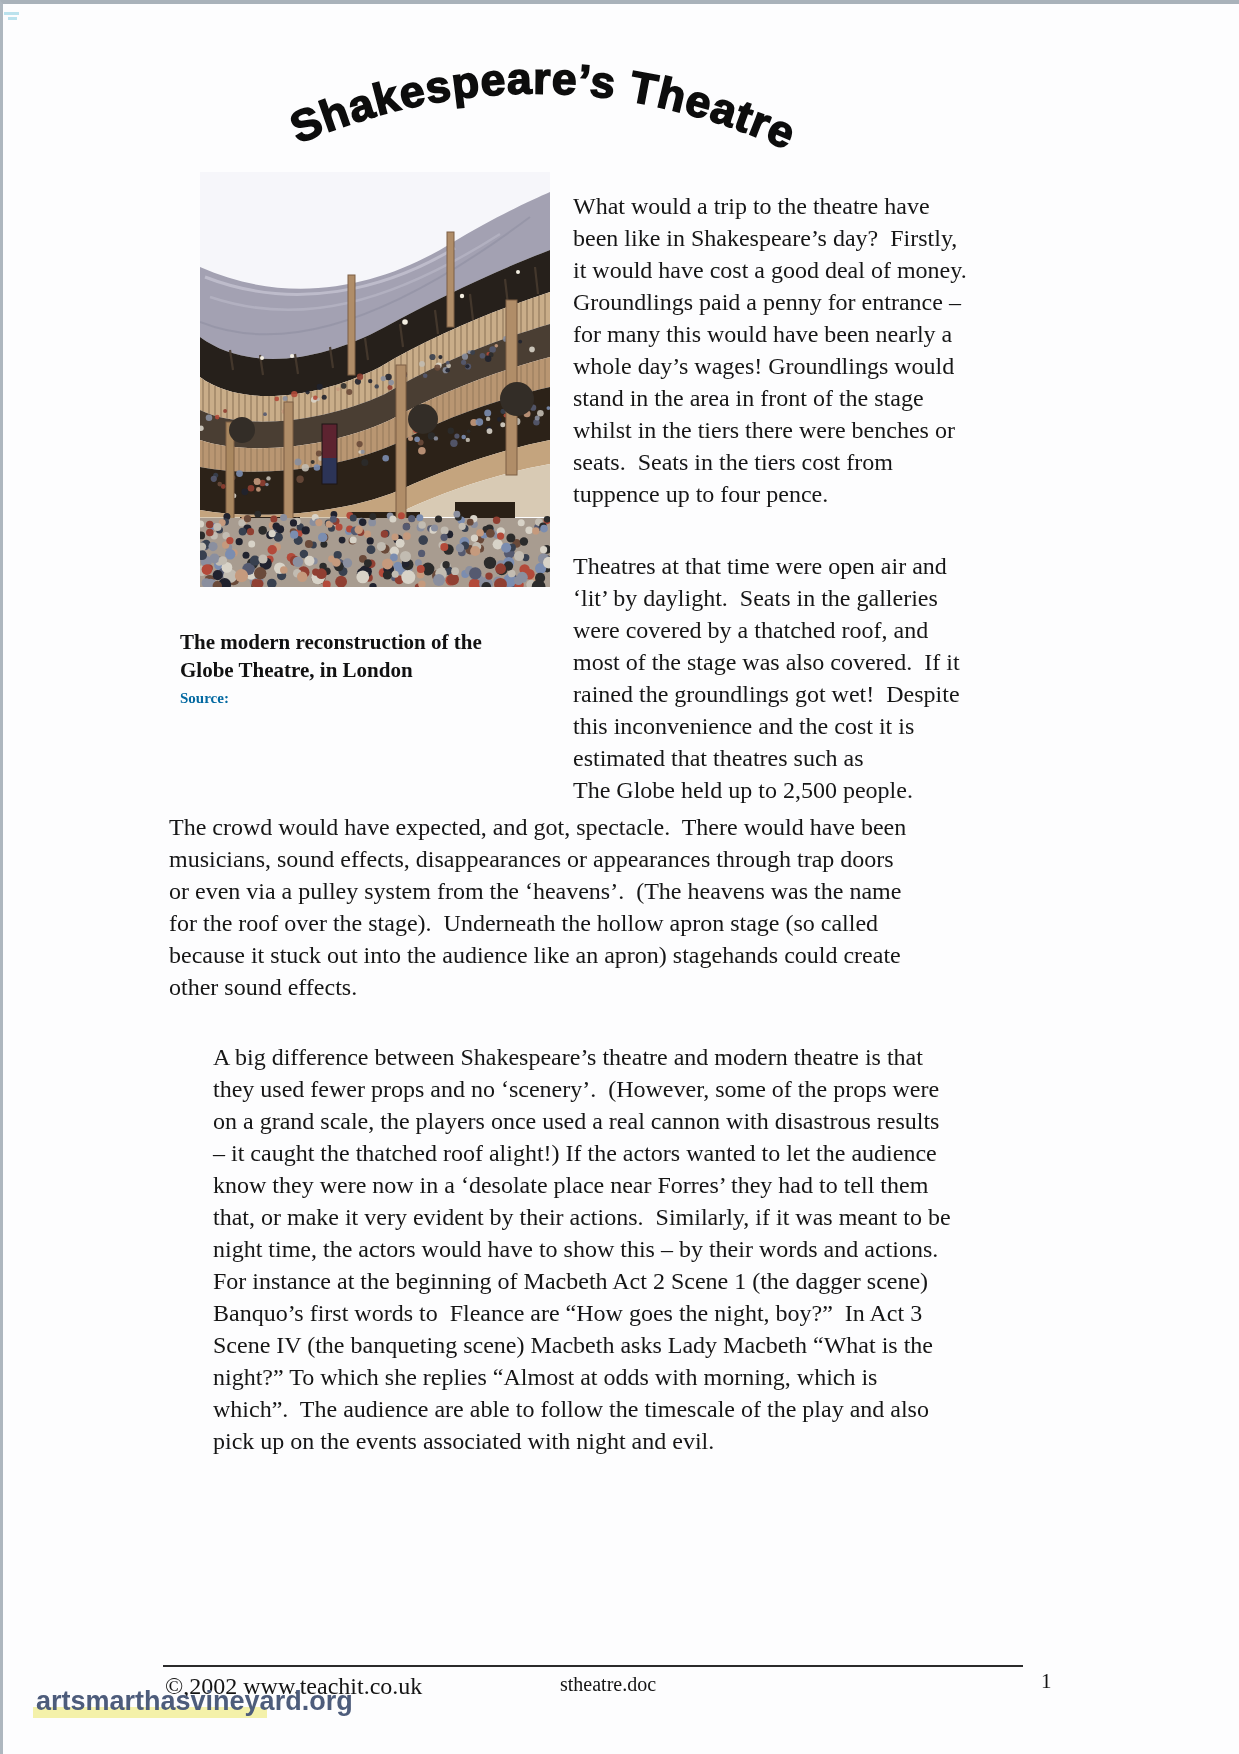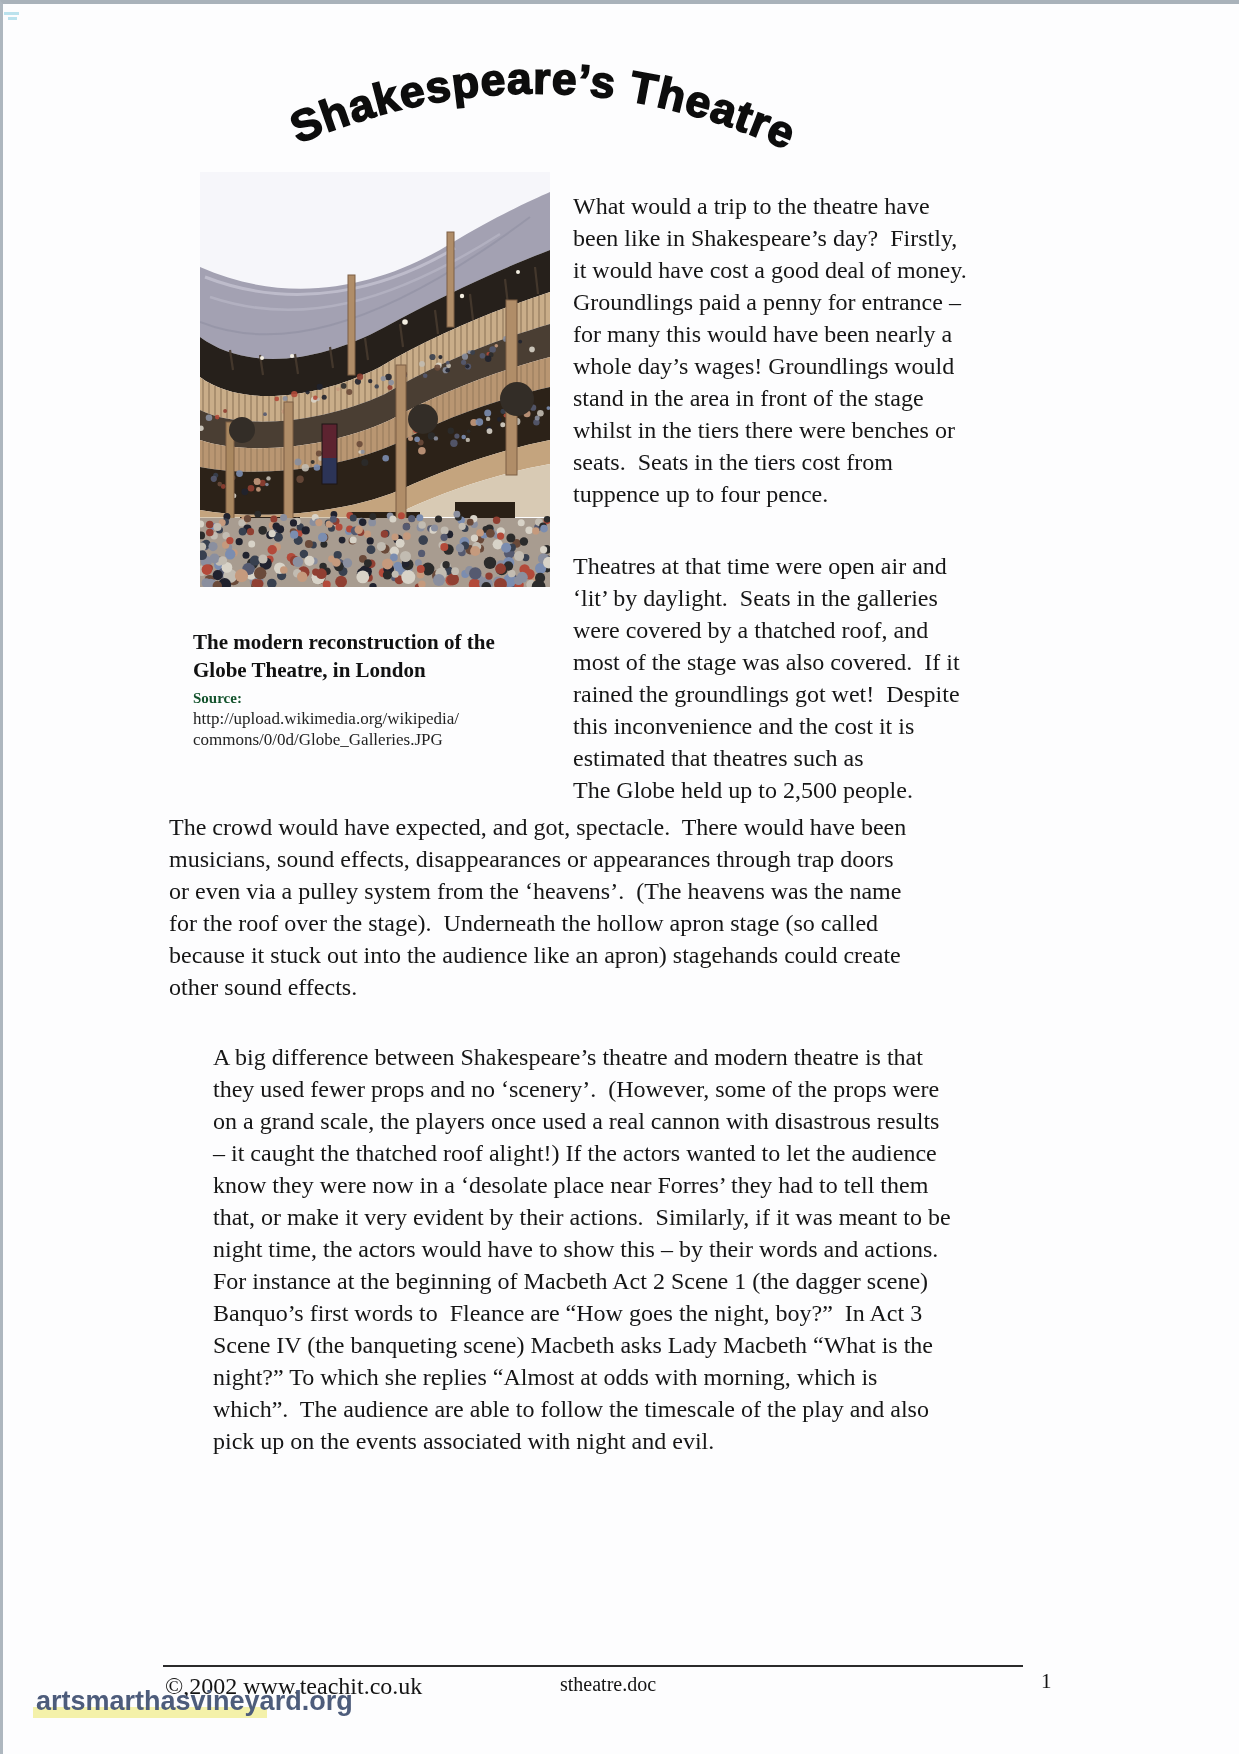--- a/index.html
+++ b/index.html
@@ -27,26 +27,26 @@
     fill:#0d0d0d;
     stroke:#0d0d0d;
     stroke-width:1.6;
     paint-order:stroke;
     letter-spacing:1px;
   }
 
   .photo{position:absolute;left:197px;top:168px;width:350px;height:415px;margin:0;}
   .photo svg{display:block;width:350px;height:415px;}
 
-  .caption-block{position:absolute;left:190px;top:624px;width:390px;}
+  .caption-block{position:absolute;left:177px;top:624px;width:390px;}
   .caption-main{
     font-weight:700;font-size:21px;line-height:28px;color:#111;
     white-space:pre-wrap;
   }
-  .caption-source-label{font-weight:700;font-size:15px;line-height:18px;margin-top:5px;color:#14532d;}
+  .caption-source-label{font-weight:700;font-size:15px;line-height:18px;margin-top:5px;color:#0369a1;}
   .caption-source-url{font-size:17px;line-height:21px;margin-top:1px;color:#222;white-space:pre-wrap;}
 
   .bodytext{
     position:absolute;
     font-size:24px;line-height:32px;color:#161616;
     white-space:pre-wrap;
   }
   .col-para{left:570px;width:470px;margin-top:19px;}
   .col-para.p1{top:167px;}
   .col-para.p2{top:527px;}
@@ -597,22 +597,20 @@
           <circle cx="322.3" cy="405.3" r="5.5" fill="#8a8f9f"></circle>
           <circle cx="72.1" cy="361.6" r="3.6" fill="#d8d3c8"></circle>
         </g>
     </svg>
   </figure>
 
   <div class="caption-block">
     <div class="caption-main">The modern reconstruction of the
 Globe Theatre, in London</div>
     <div class="caption-source-label">Source:</div>
-    <div class="caption-source-url">http://upload.wikimedia.org/wikipedia/
-commons/0/0d/Globe_Galleries.JPG</div>
   </div>
 
   <div class="bodytext col-para p1">What would a trip to the theatre have
 been like in Shakespeare’s day?  Firstly,
 it would have cost a good deal of money.
 Groundlings paid a penny for entrance –
 for many this would have been nearly a
 whole day’s wages! Groundlings would
 stand in the area in front of the stage
 whilst in the tiers there were benches or

